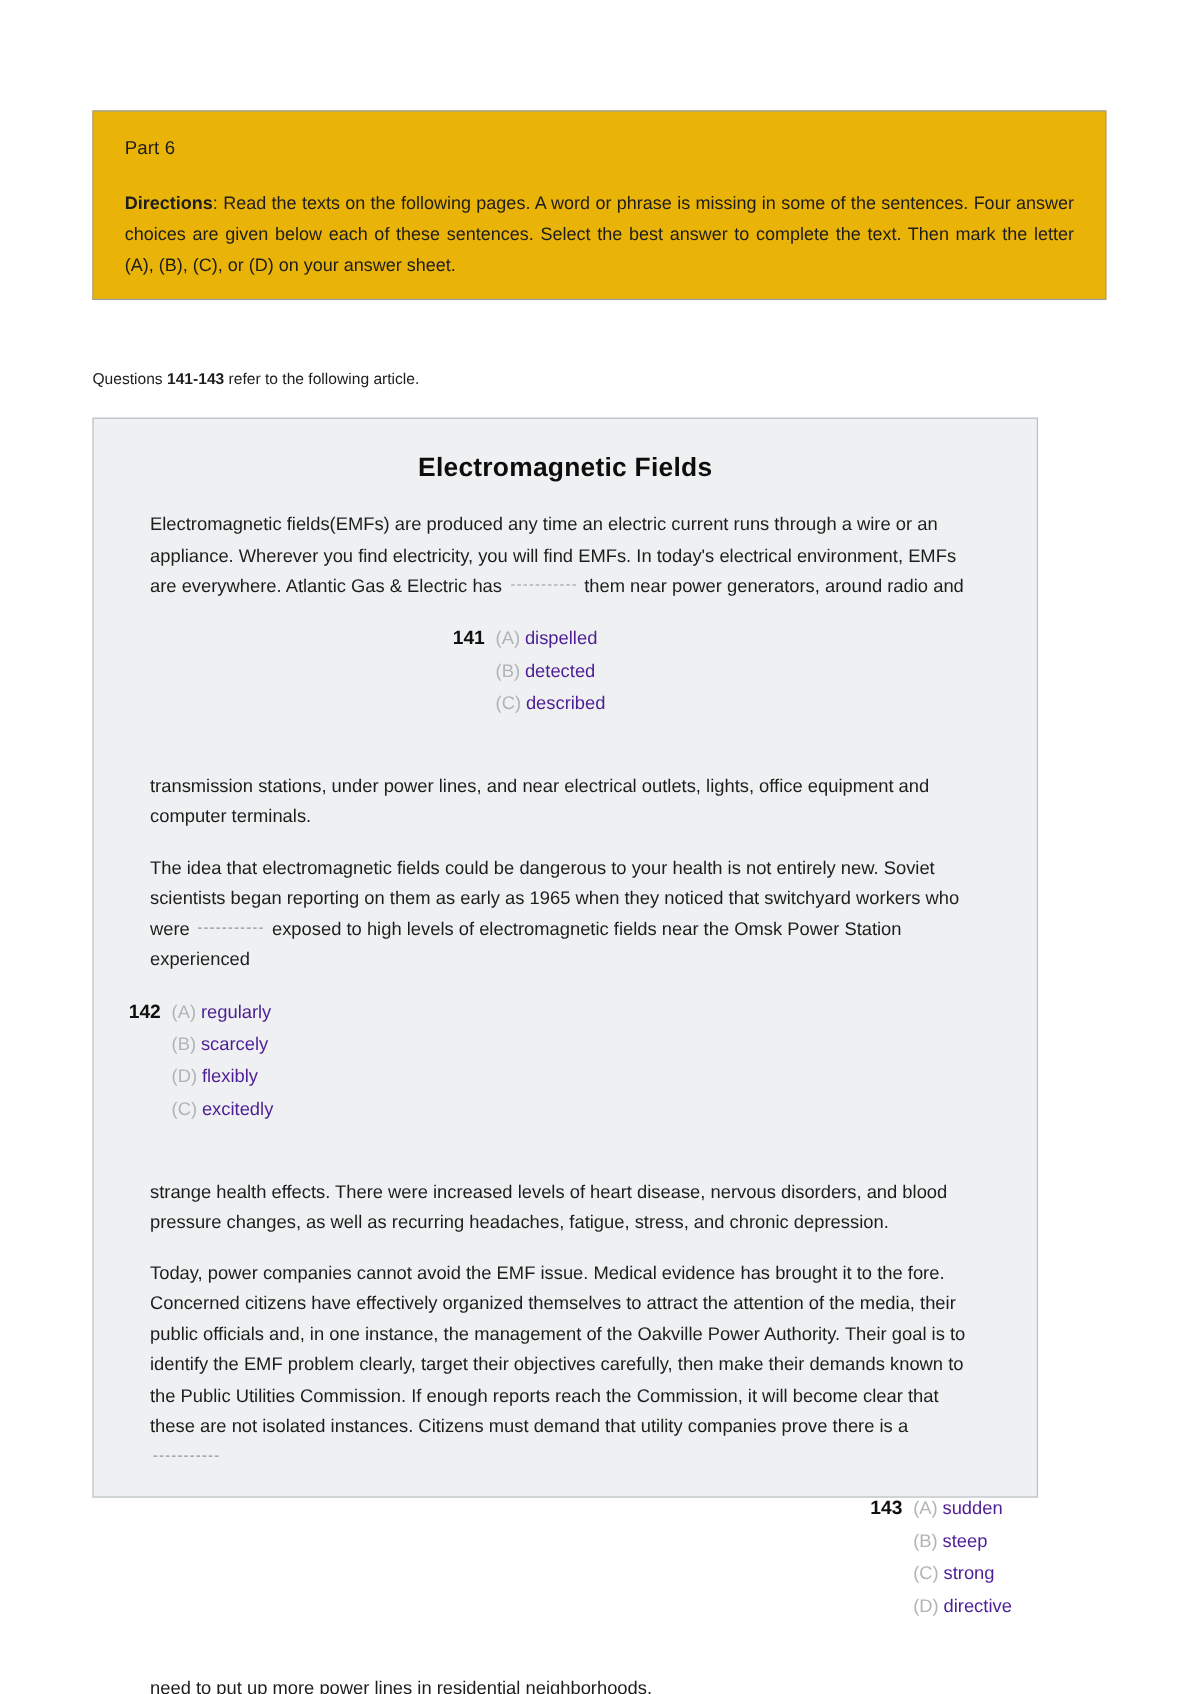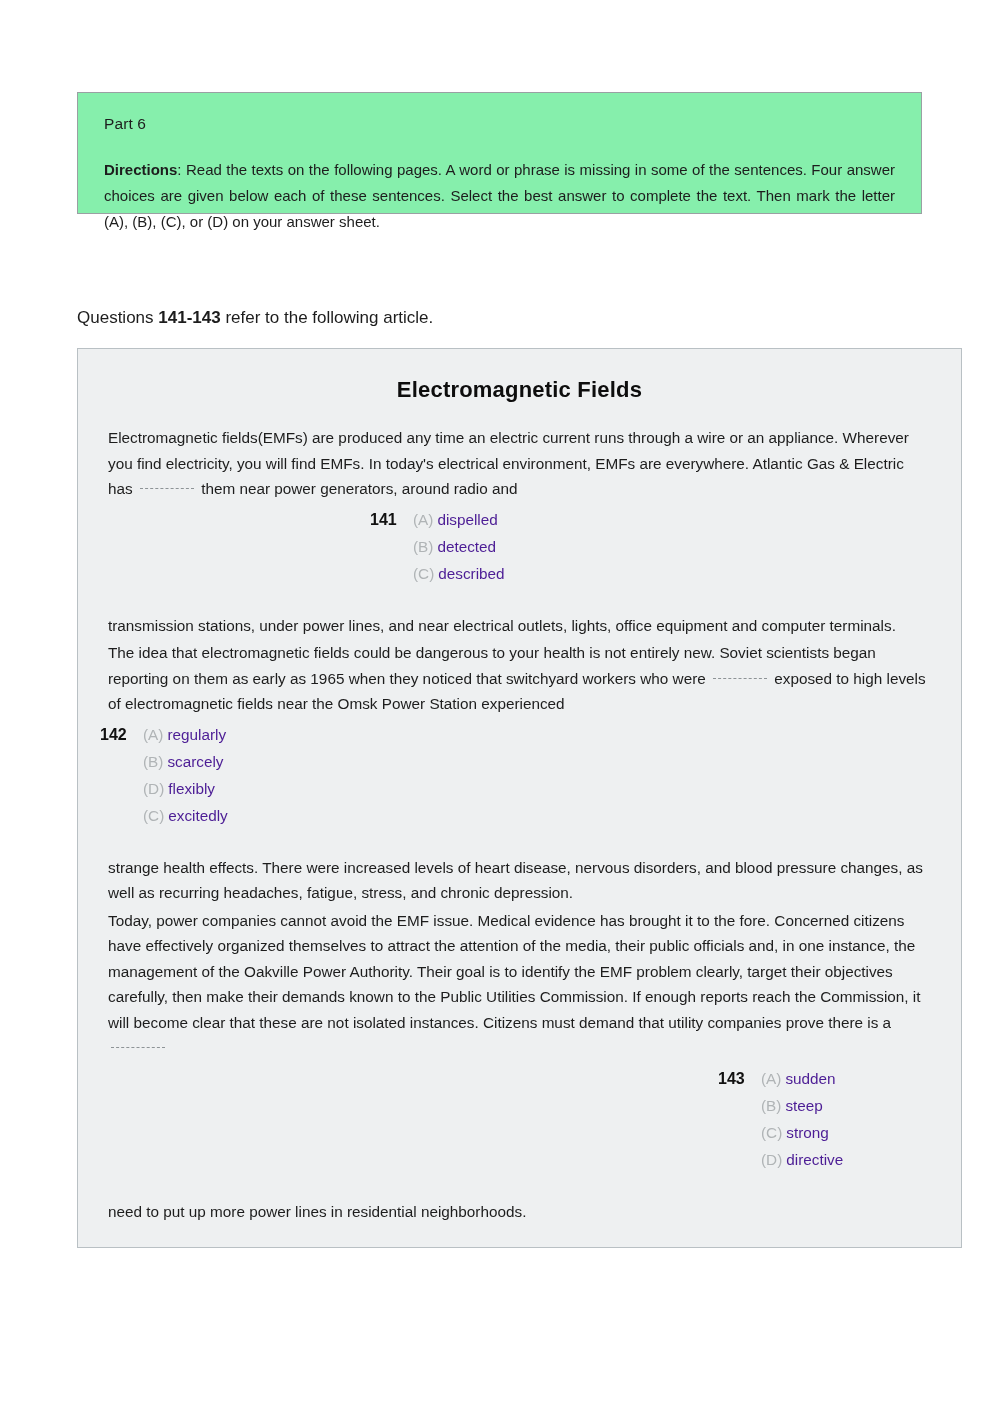--- a/index.html
+++ b/index.html
@@ -15,23 +15,23 @@
     color: #1d1d1d;
     overflow: hidden;
   }
 
   
   .directions-box {
     position: absolute;
     left: 77px;
     top: 92px;
     width: 845px;
-    height: 122px;
+    height: 158px;
     box-sizing: border-box;
-    background: #86efac;
+    background: #eab308;
     border: 1px solid #9aa0a3;
     padding: 22px 26px 0 26px;
   }
   .part-label {
     font-size: 15.5px;
     color: #1d1d1d;
     margin: 0 0 24px 0;
     letter-spacing: 0.1px;
   }
   .directions-para {
@@ -43,51 +43,51 @@
   }
   .directions-label {
     font-weight: bold;
   }
 
   
   .questions-line {
     position: absolute;
     left: 77px;
     top: 308px;
-    font-size: 17px;
+    font-size: 13px;
     color: #1d1d1d;
   }
   .questions-range {
     font-weight: bold;
   }
 
   
   .article-box {
     position: absolute;
     left: 77px;
     top: 348px;
-    width: 885px;
+    width: 788px;
     height: 900px;
     box-sizing: border-box;
     background: #eef0f1;
     border: 1px solid #b9c0c4;
     padding: 20px 30px 0 30px;
   }
   .article-title {
     text-align: center;
     font-size: 22px;
     font-weight: bold;
     color: #0d0d0d;
     margin: 8px 0 22px 0;
     letter-spacing: 0.2px;
   }
   .article-para {
     font-size: 15.3px;
     line-height: 25.5px;
-    margin: 0;
+    margin: 17px;
     color: #1d1d1d;
   }
   .article-para + .article-para {
     margin-top: 2px;
   }
 
   
   .blank {
     display: inline-block;
     width: 54px;
@@ -106,21 +106,21 @@
   .choice-row {
     font-size: 15.3px;
     line-height: 27px;
     white-space: nowrap;
   }
   .qnum {
     font-weight: bold;
     font-size: 16px;
     color: #111111;
     display: inline-block;
-    text-align: left;
+    text-align: right;
     width: 34px;
     margin-right: 9px;
   }
   .qnum.blank-num {
     visibility: hidden;
   }
   .choice-letter {
     color: #b0b4b6;
     margin-right: 4px;
   }

